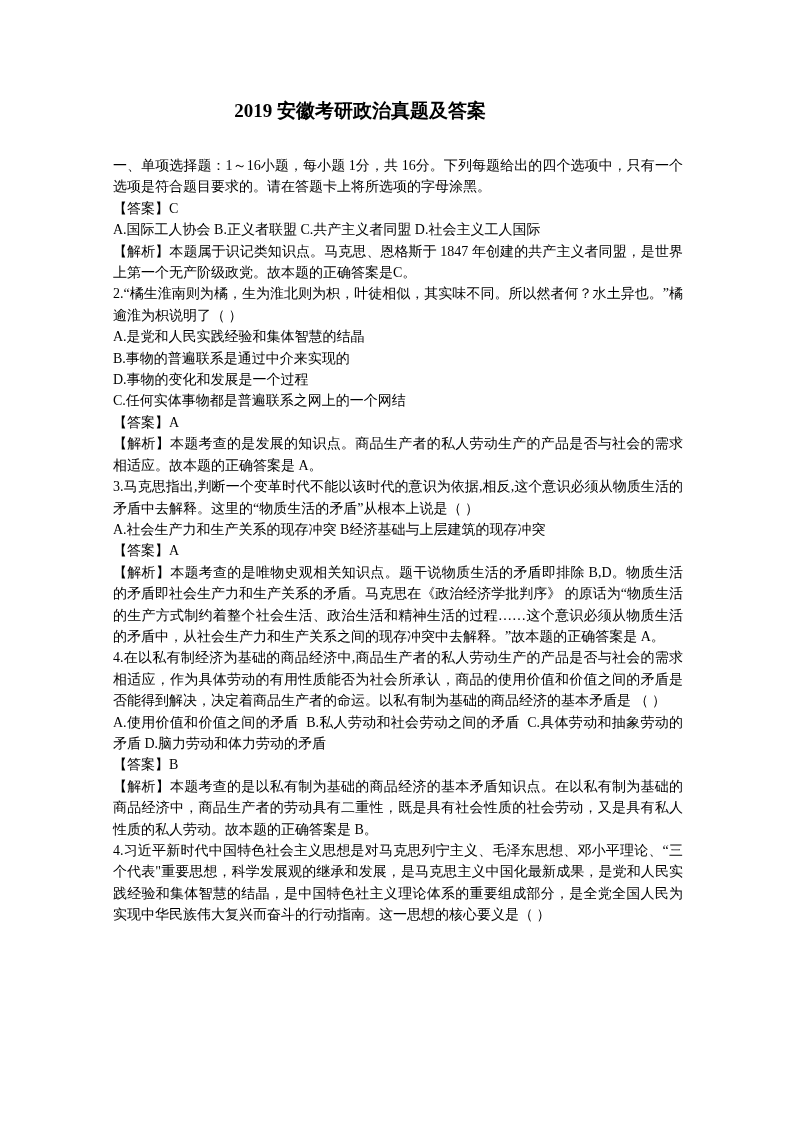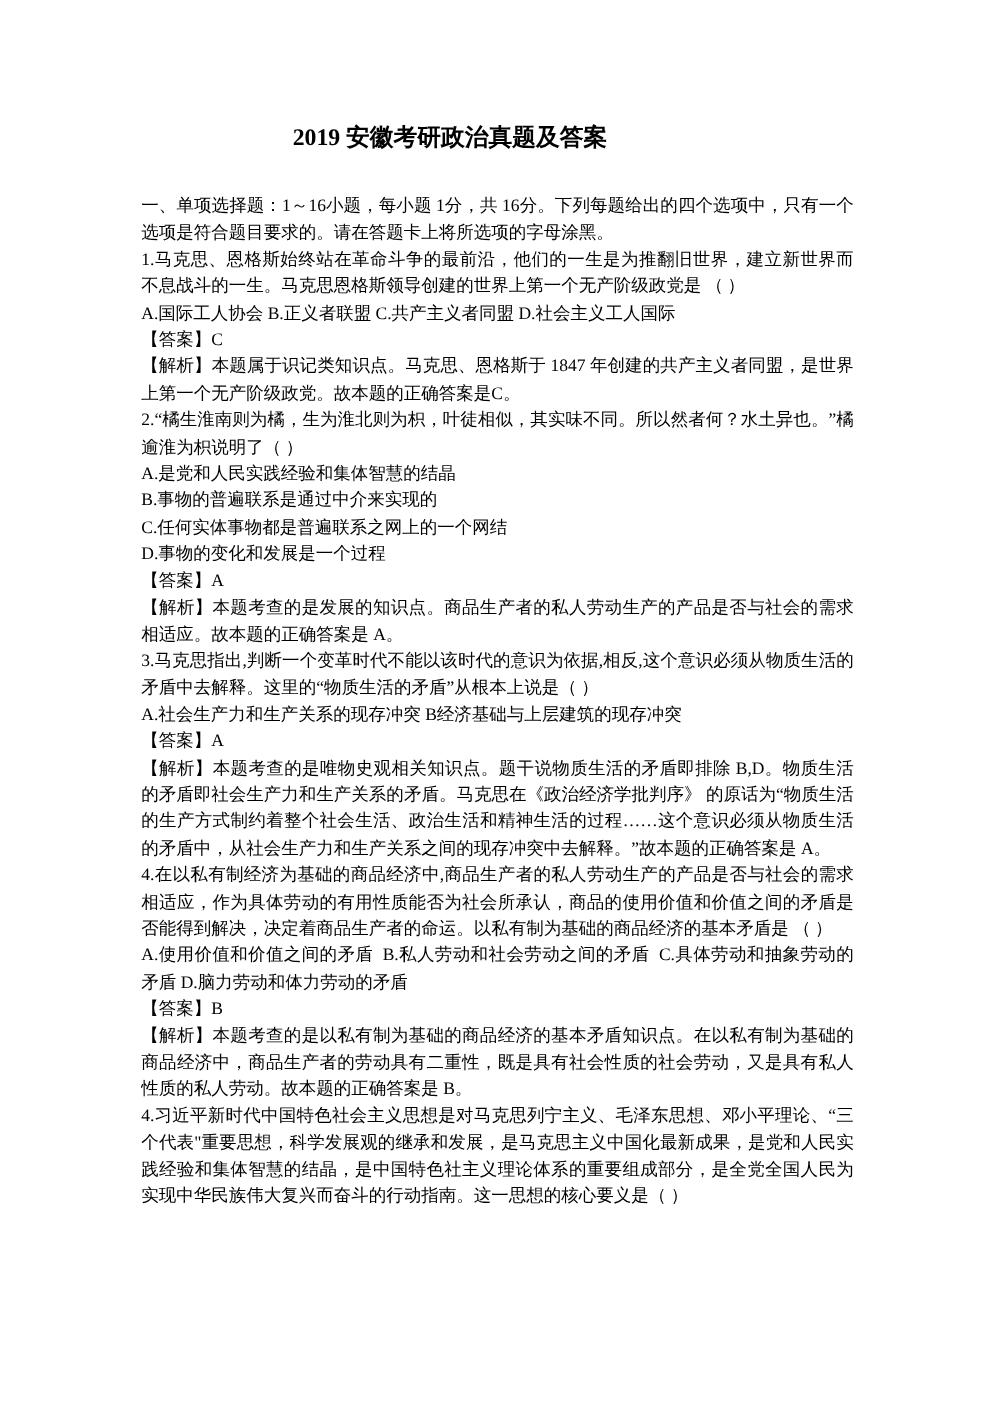--- a/index.html
+++ b/index.html
@@ -45,32 +45,31 @@
 
 <div class="page">
 
   <h1 class="doc-title">2019 安徽考研政治真题及答案</h1>
 
   <div class="content">
 
     <p>一、单项选择题：1～16小题，每小题 1分，共 16分。下列每题给出的四个选项中，只有一个选项是符合题目要求的。请在答题卡上将所选项的字母涂黑。</p>
 
     <div>
-      <p>1.马克思、恩格斯始终站在革命斗争的最前沿，他们的一生是为推翻旧世界，建立新世界而不息战斗的一生。马克思恩格斯领导创建的世界上第一个无产阶级政党是 （ ）</p>
+      <p>【答案】C</p>
       <p>A.国际工人协会 B.正义者联盟 C.共产主义者同盟 D.社会主义工人国际</p>
-      <p>【答案】C</p>
       <p>【解析】本题属于识记类知识点。马克思、恩格斯于 1847 年创建的共产主义者同盟，是世界上第一个无产阶级政党。故本题的正确答案是C。</p>
     </div>
 
     <div>
       <p>2.“橘生淮南则为橘，生为淮北则为枳，叶徒相似，其实味不同。所以然者何？水土异也。”橘逾淮为枳说明了（ ）</p>
       <p>A.是党和人民实践经验和集体智慧的结晶</p>
       <p>B.事物的普遍联系是通过中介来实现的</p>
+      <p>D.事物的变化和发展是一个过程</p>
       <p>C.任何实体事物都是普遍联系之网上的一个网结</p>
-      <p>D.事物的变化和发展是一个过程</p>
       <p>【答案】A</p>
       <p>【解析】本题考查的是发展的知识点。商品生产者的私人劳动生产的产品是否与社会的需求相适应。故本题的正确答案是 A。</p>
     </div>
 
     <div>
       <p>3.马克思指出,判断一个变革时代不能以该时代的意识为依据,相反,这个意识必须从物质生活的矛盾中去解释。这里的“物质生活的矛盾”从根本上说是（ ）</p>
       <p>A.社会生产力和生产关系的现存冲突 B经济基础与上层建筑的现存冲突</p>
       <p>【答案】A</p>
       <p>【解析】本题考查的是唯物史观相关知识点。题干说物质生活的矛盾即排除 B,D。物质生活的矛盾即社会生产力和生产关系的矛盾。马克思在《政治经济学批判序》 的原话为“物质生活的生产方式制约着整个社会生活、政治生活和精神生活的过程……这个意识必须从物质生活的矛盾中，从社会生产力和生产关系之间的现存冲突中去解释。”故本题的正确答案是 A。</p>
     </div>

